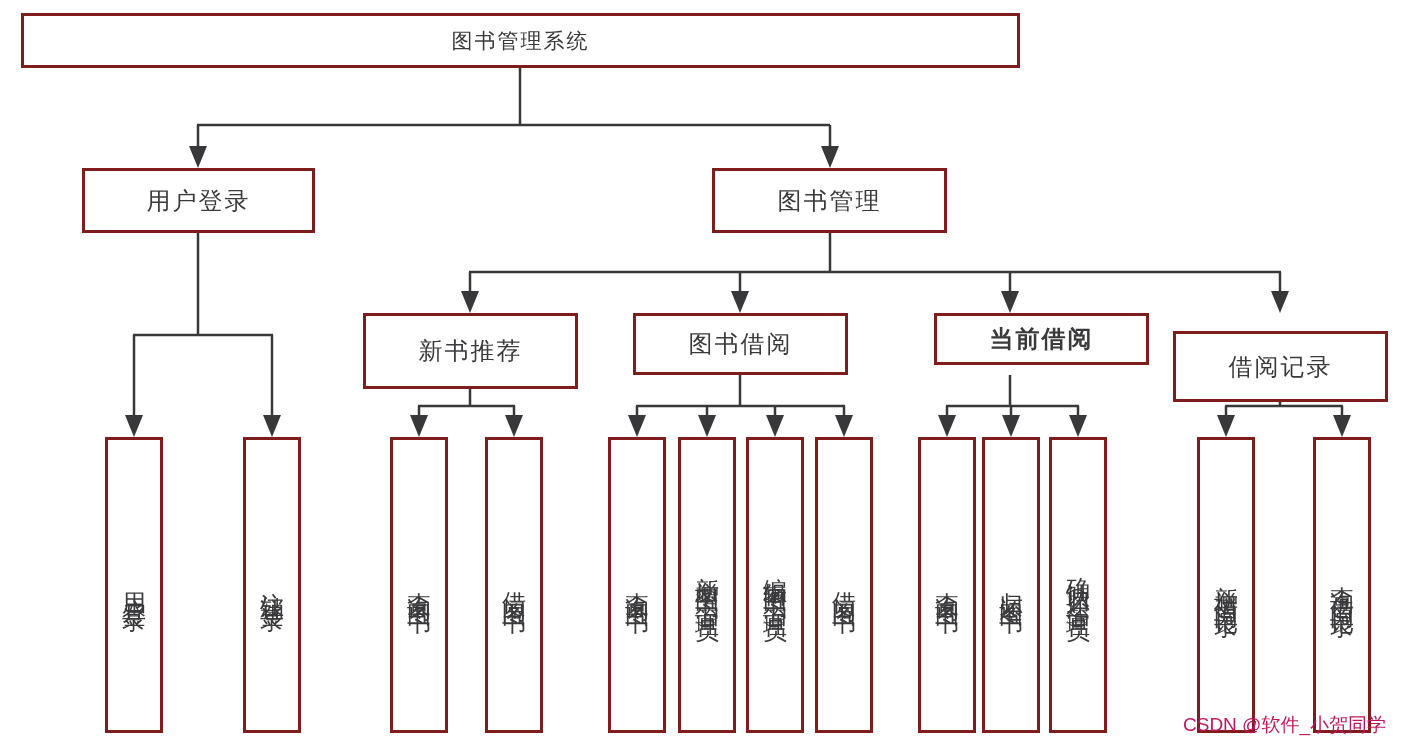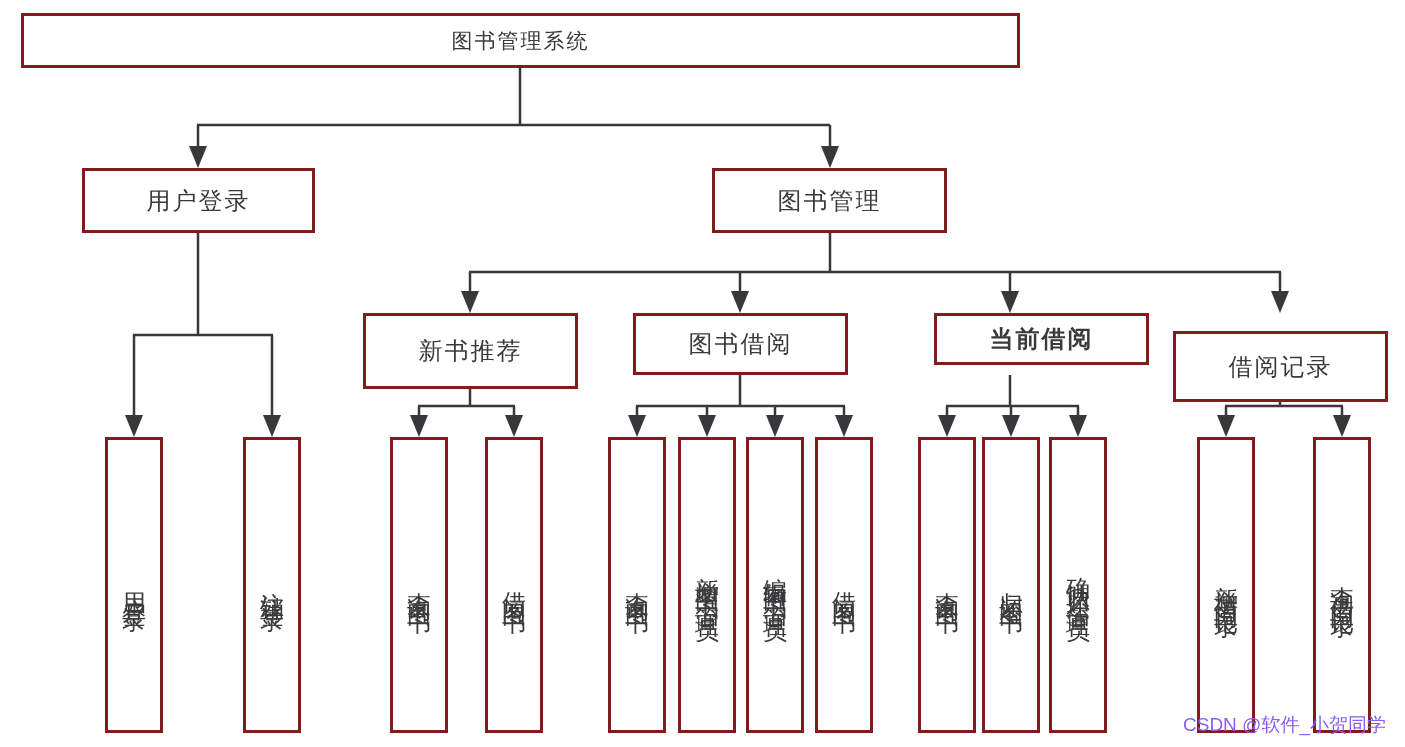--- a/index.html
+++ b/index.html
@@ -59,21 +59,21 @@
   #l-cu0 { left: 918px; }
   #l-cu1 { left: 982px; }
   #l-cu2 { left: 1049px; }
   #l-re0 { left: 1197px; }
   #l-re1 { left: 1313px; }
 
   #watermark {
     position: absolute;
     left: 1183px; top: 712px;
     font-size: 19px;
-    color: #8b5cf6;
+    color: #be185d;
     white-space: nowrap;
     z-index: 5;
   }
 </style>
 </head>
 <body>
 
 <div id="diagram">
 
   <svg id="wires" viewBox="0 0 1405 747" xmlns="http://www.w3.org/2000/svg">

